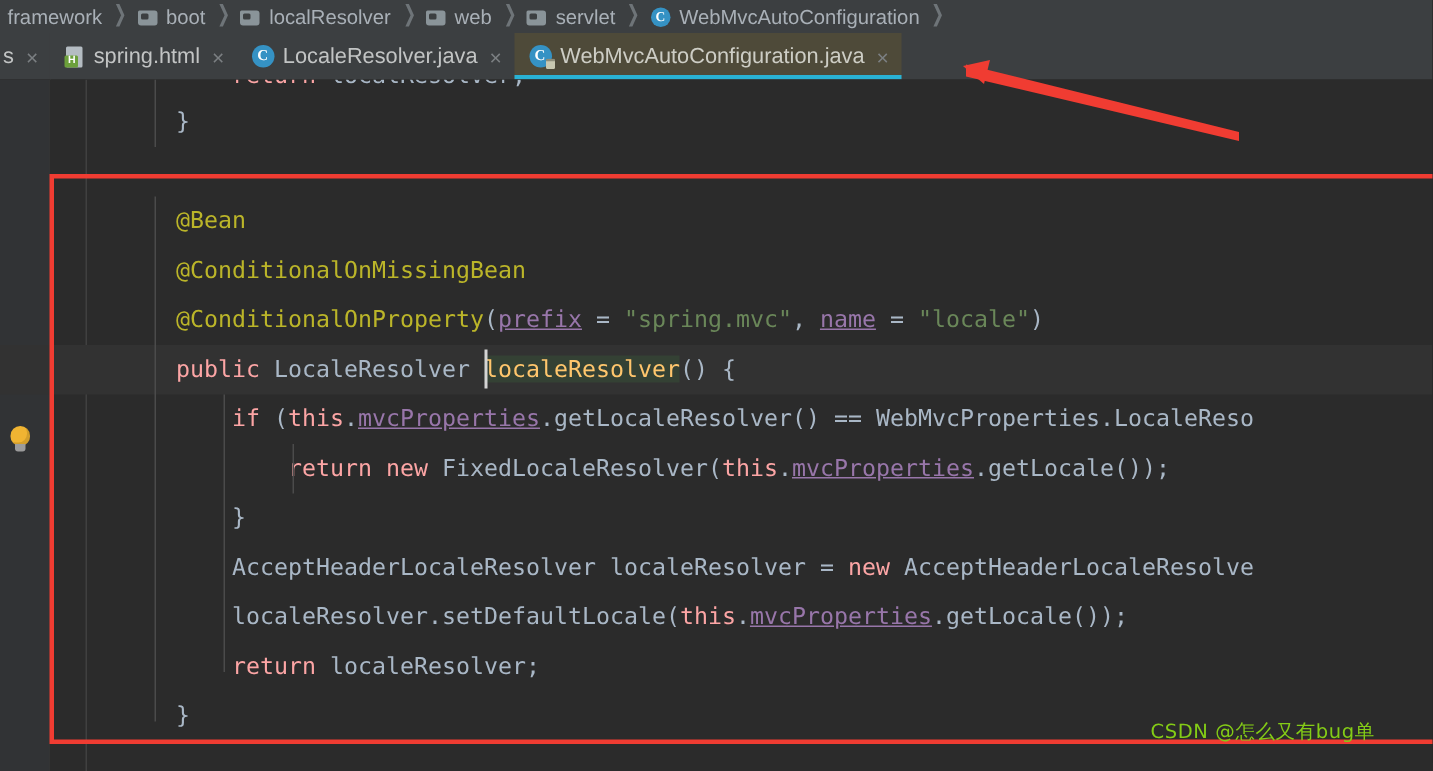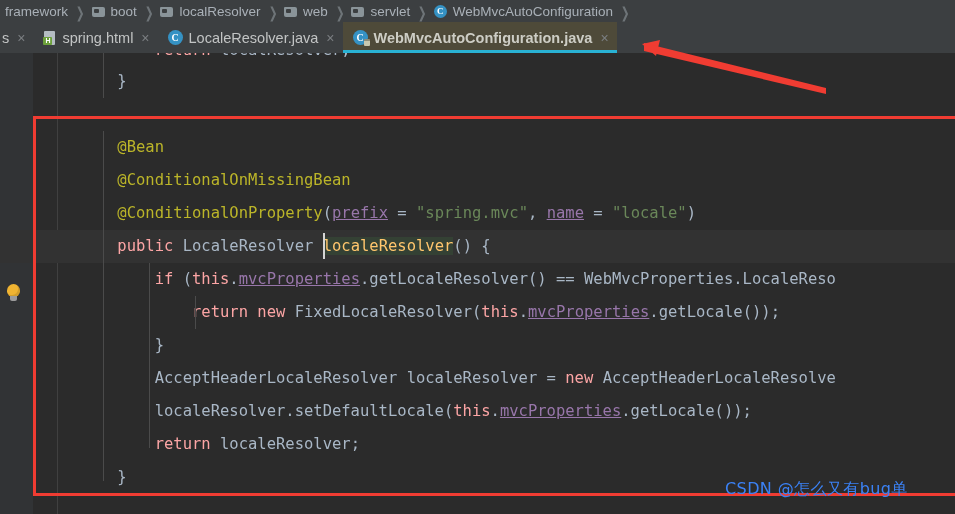--- a/index.html
+++ b/index.html
@@ -23,21 +23,21 @@
   }
 
   
   .breadcrumb-bar {
     position: absolute;
     left: 0; top: 0;
     width: 955px;
     height: 22px;
     background: #3c3f41;
     display: flex;
-    align-items: flex-end;
+    align-items: flex-start;
     font-size: 13px;
     color: #a7adb4;
     white-space: nowrap;
     overflow: hidden;
   }
   .crumb {
     display: flex;
     align-items: center;
     height: 22px;
     padding: 0 1px 0 3px;
@@ -122,21 +122,21 @@
     position: absolute;
     left: 0; right: 0; bottom: 0;
     height: 3px;
     background: #29b2d4;
   }
   .tab-label {
     font-size: 14.5px;
     color: #c2c4c4;
     padding-right: 3px;
   }
-  .tab.active .tab-label { color: #cdcdc5; font-weight: bold; }
+  .tab.active .tab-label { color: #cdcdc5; }
   .tab-close {
     color: #7b7f82;
     font-size: 14px;
     margin-left: 5px;
     line-height: 1;
   }
   .ico-html {
     width: 14px; height: 14px;
     margin-right: 5px;
     flex: none;
@@ -317,24 +317,24 @@
   .red-arrow {
     position: absolute;
     left: 630px;
     top: 30px;
     width: 200px;
     height: 65px;
     pointer-events: none;
   }
   .watermark {
     position: absolute;
-    left: 725px;
+    left: 767px;
     top: 479px;
-    font-size: 16px;
-    color: #3b82f6;
+    font-size: 13px;
+    color: #84cc16;
     font-family: "DejaVu Sans", sans-serif;
     letter-spacing: 0.4px;
     white-space: nowrap;
   }
 </style>
 </head>
 <body>
 
 <div id="app">
 

